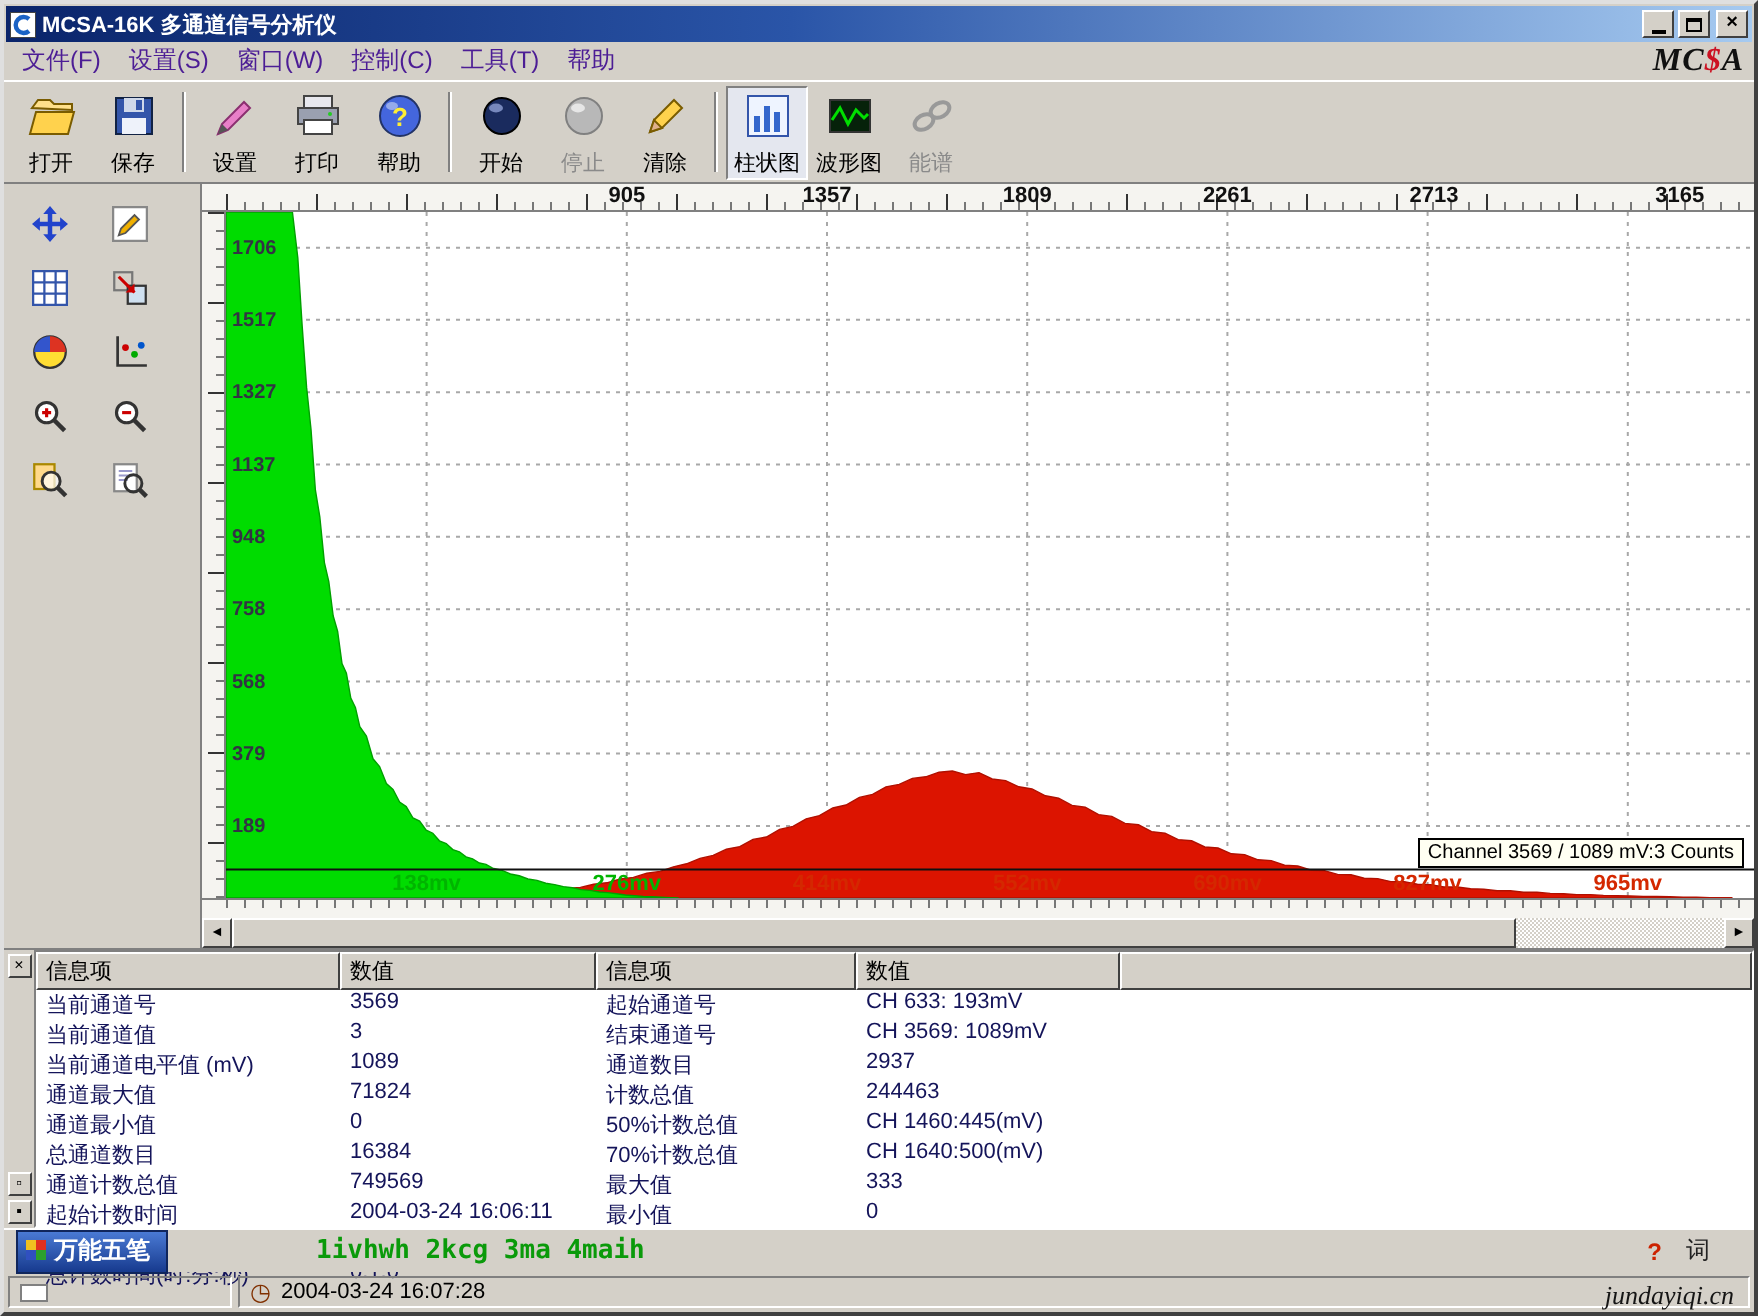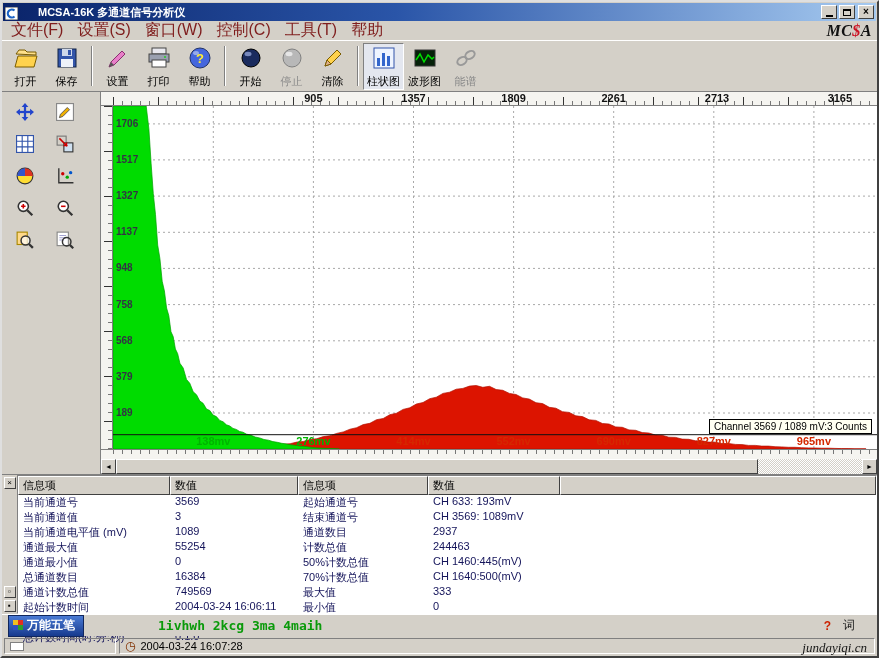--- a/index.html
+++ b/index.html
@@ -5,32 +5,32 @@
   * { box-sizing: border-box; }
   html,body { margin:0; padding:0; width:879px; height:658px; overflow:hidden;
     font-family:"Liberation Sans","DejaVu Sans",sans-serif; }
   .window { position:relative; width:879px; height:658px; background:#d4d0c8;
     border:2px solid; border-color:#dfdfdf #404040 #404040 #dfdfdf;
     display:flex; flex-direction:column; }
 
   
   .titlebar { height:18px; flex:0 0 18px; margin:1px 1px 0 1px;
     background:linear-gradient(90deg,#0a246a 0%,#2a55a8 45%,#a6caf0 100%);
-    display:flex; align-items:center; gap:20px; padding:0 2px; }
+    display:flex; align-items:center; gap:3px; padding:0 2px; }
   .app-icon { width:13px; height:13px; display:inline-block; }
   .title-text { color:#fff; font-weight:bold; font-size:11px; flex:1; white-space:nowrap; overflow:hidden; }
   .winbtn { width:16px; height:14px; background:#d4d0c8; border:1px solid;
     border-color:#fff #404040 #404040 #fff; padding:0; display:flex; align-items:center;
     justify-content:center; font-size:10px; line-height:10px; font-weight:bold; font-family:inherit; }
   .glyph-min { width:7px; height:2px; background:#000; margin-top:7px; }
   .glyph-max { width:8px; height:7px; border:1px solid #000; border-top-width:2px; }
 
   
   .menubar { height:19px; flex:0 0 19px; display:flex; align-items:center; padding:0 2px; position:relative; }
-  .menu-item { font-size:16px; padding:2px 7px; color:#7f1d1d; cursor:default; }
+  .menu-item { font-size:12px; padding:2px 7px; color:#4c1d95; cursor:default; }
   .logo { position:absolute; right:5px; top:1px; font-family:"Liberation Serif","DejaVu Serif",serif;
     font-style:italic; font-weight:bold; font-size:16px; color:#111; letter-spacing:0.5px; }
   .logo .accent { color:#cc1122; }
 
   
   .toolbar { height:52px; flex:0 0 52px; display:flex; align-items:flex-start;
     padding:2px 3px 0 3px; border-top:1px solid #fff; border-bottom:1px solid #808080; }
   .tb-btn { width:41px; height:47px; display:flex; flex-direction:column; align-items:center;
     justify-content:flex-start; padding-top:2px; gap:1px; border:1px solid transparent; }
   .tb-btn svg { width:24px; height:24px; }
@@ -417,21 +417,21 @@
           </div>
           <div class="it-row">
             <div class="it-cell c0">当前通道电平值 (mV)</div>
             <div class="it-cell c1">1089</div>
             <div class="it-cell c2">通道数目</div>
             <div class="it-cell c3">2937</div>
             <div class="it-cell c4"></div>
           </div>
           <div class="it-row">
             <div class="it-cell c0">通道最大值</div>
-            <div class="it-cell c1">55254</div>
+            <div class="it-cell c1">71824</div>
             <div class="it-cell c2">计数总值</div>
             <div class="it-cell c3">244463</div>
             <div class="it-cell c4"></div>
           </div>
           <div class="it-row">
             <div class="it-cell c0">通道最小值</div>
             <div class="it-cell c1">0</div>
             <div class="it-cell c2">50%计数总值</div>
             <div class="it-cell c3">CH 1460:445(mV)</div>
             <div class="it-cell c4"></div>

